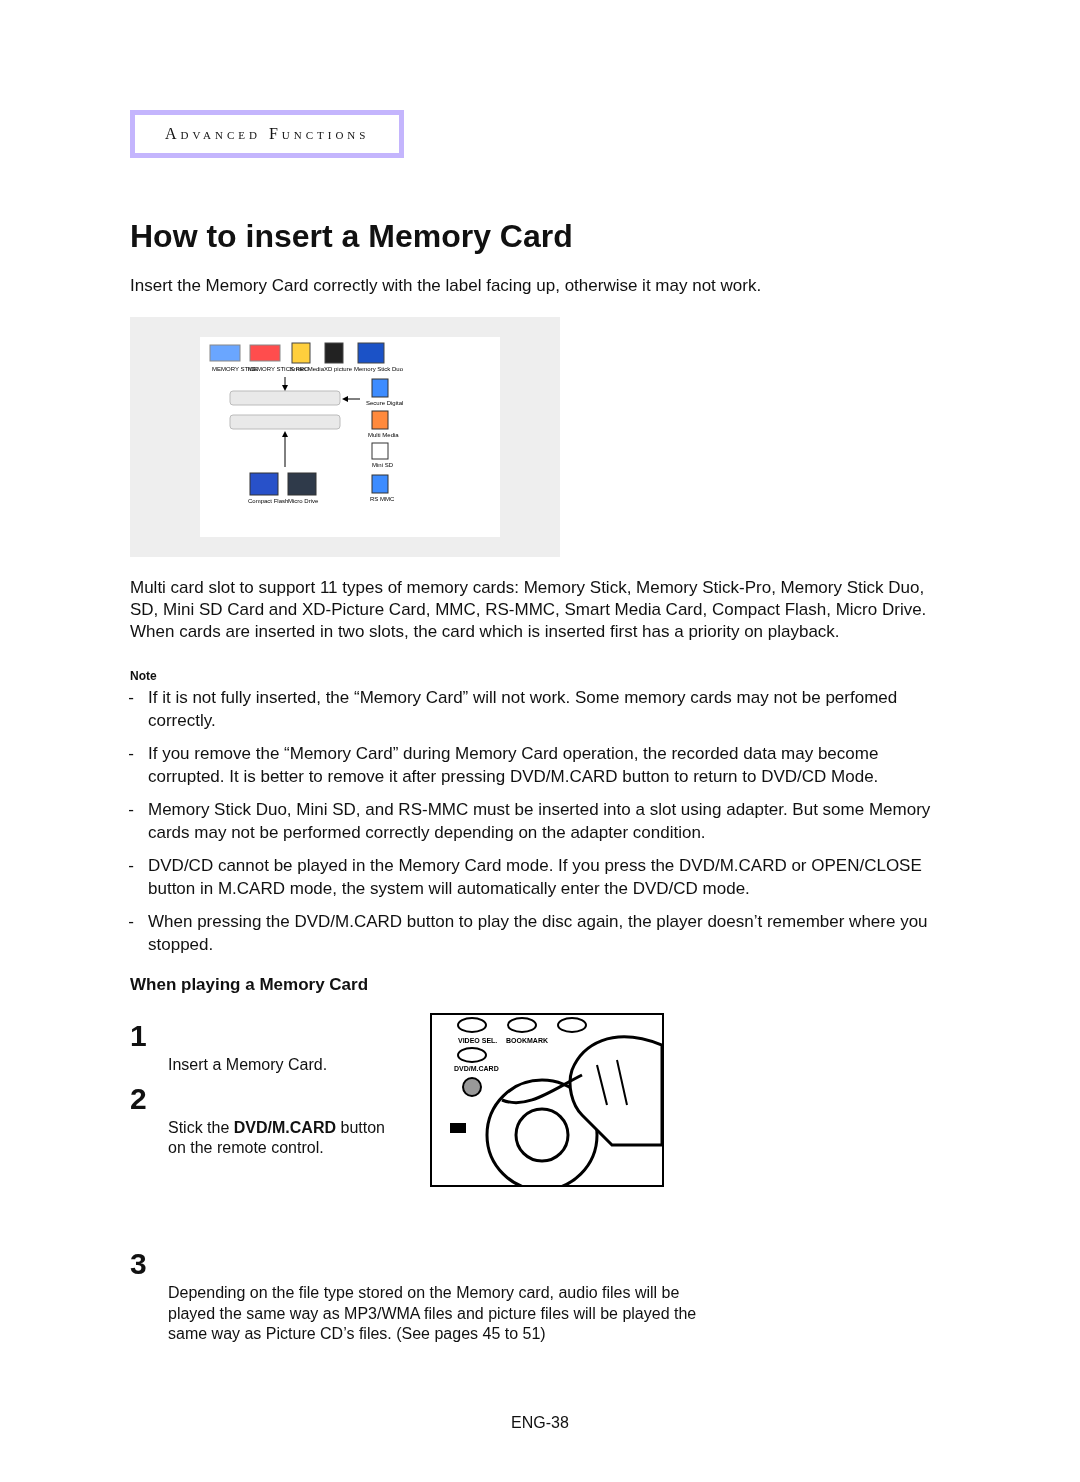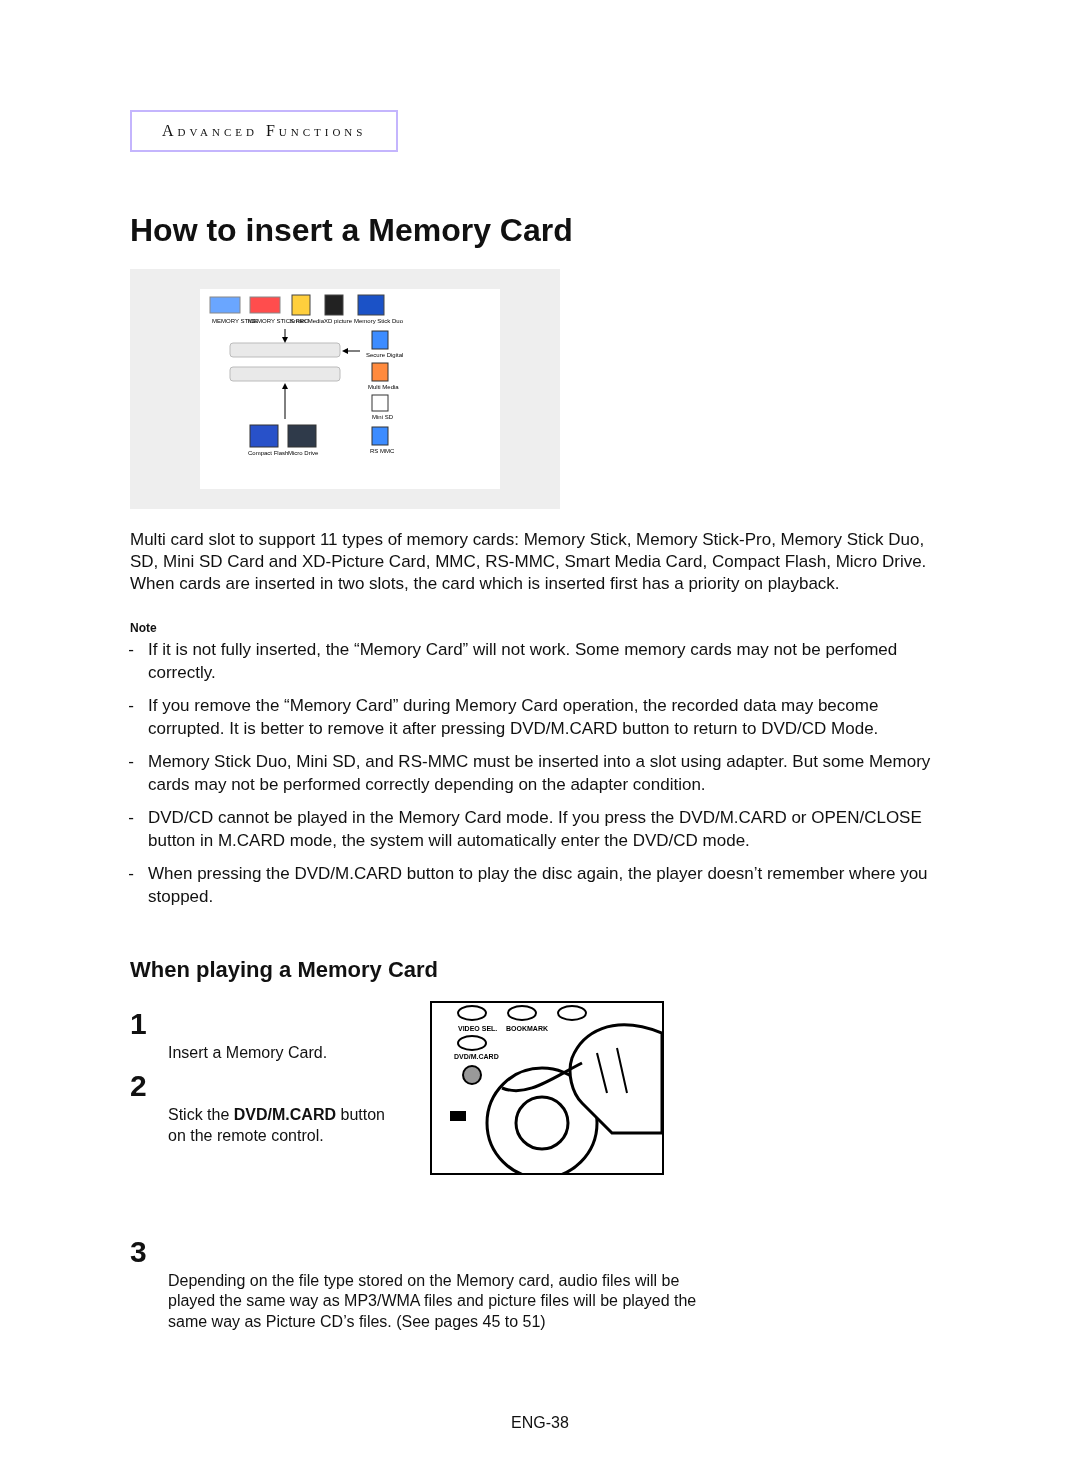--- a/index.html
+++ b/index.html
@@ -10,21 +10,21 @@
     color: #111;
   }
   .page {
     width: 1080px;
     min-height: 1482px;
     box-sizing: border-box;
     padding: 110px 130px 60px 130px;
     position: relative;
   }
   .section-box {
-    border: 2px solid #c4b5fd;
+    border: 5px solid #c4b5fd;
     display: inline-block;
     padding: 10px 30px;
     letter-spacing: 4px;
     font-size: 16px;
     font-family: "Times New Roman", serif;
     font-variant: small-caps;
   }
   .title {
     font-family: Arial, Helvetica, sans-serif;
     font-weight: 700;
@@ -59,22 +59,22 @@
     padding: 0 0 0 18px;
   }
   ul.notes li {
     font-size: 17px;
     line-height: 1.35;
     margin-bottom: 10px;
     list-style-type: "-   ";
   }
   .subhead2 {
     font-weight: 900;
-    font-size: 22px;
-    margin-top: 48px;
+    font-size: 17px;
+    margin-top: 18px;
     margin-bottom: 18px;
   }
   .step-area {
     display: flex;
     gap: 40px;
     align-items: flex-start;
   }
   .steps {
     width: 260px;
   }
@@ -115,20 +115,21 @@
 <body>
 
 <div class="page">
 
   <div class="section-box">
     <span>Advanced Functions</span>
   </div>
 
   <h1 class="title">How to insert a Memory Card</h1>
 
+  <div class="bodytext">Insert the Memory Card correctly with the label facing up, otherwise it may not work.</div>
 
   
   <div class="diagram">
     <svg width="430" height="240" viewBox="0 0 430 240">
 
       <rect x="70" y="20" width="300" height="200" fill="#fff" stroke="none"></rect>
 
       <g>
         <rect x="80" y="28" width="30" height="16" fill="#6aa6ff" stroke="#888"></rect>
         <rect x="120" y="28" width="30" height="16" fill="#ff4d4d" stroke="#888"></rect>

